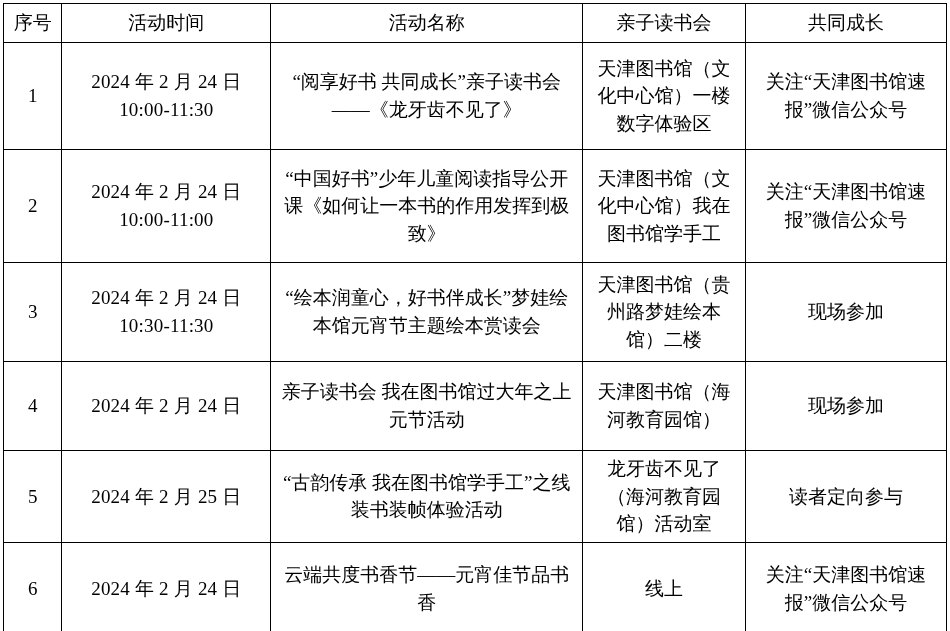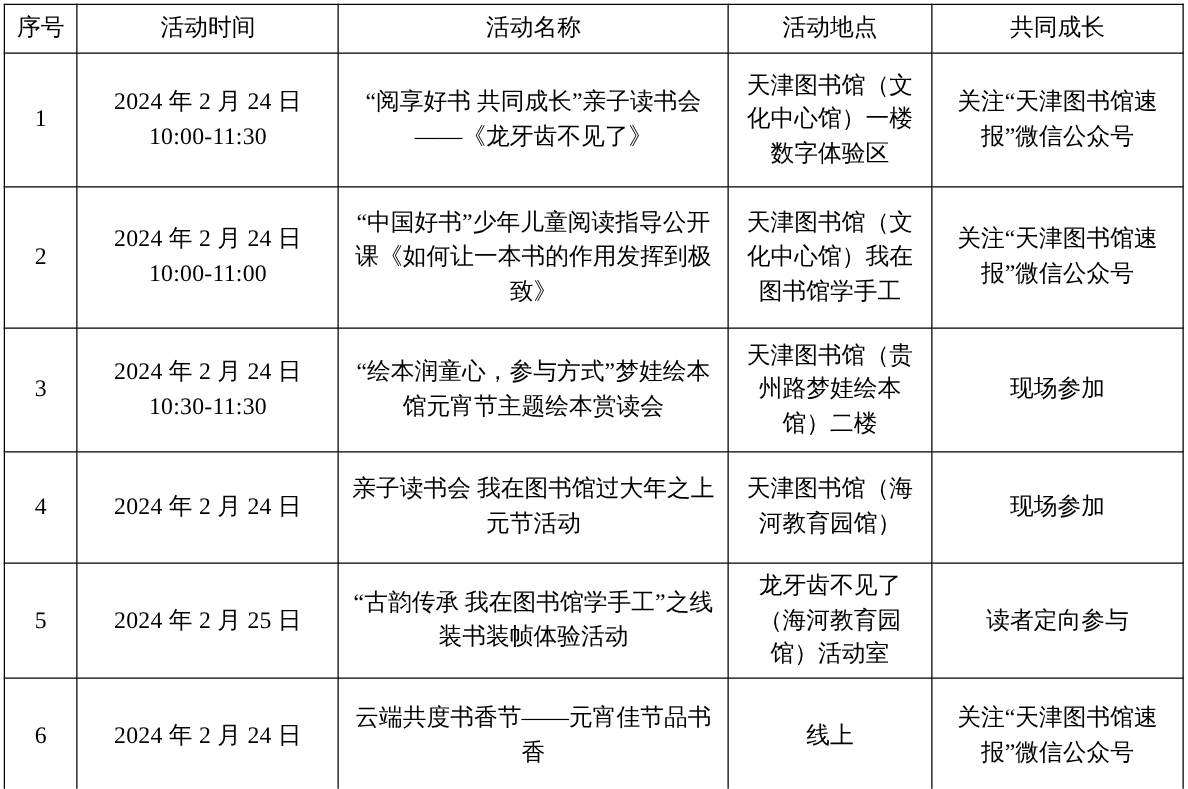--- a/index.html
+++ b/index.html
@@ -61,21 +61,21 @@
     <col class="col-time">
     <col class="col-name">
     <col class="col-place">
     <col class="col-join">
   </colgroup>
   <thead>
     <tr>
       <td>序号</td>
       <td>活动时间</td>
       <td>活动名称</td>
-      <td>活动地点</td>
+      <td>亲子读书会</td>
       <td>共同成长</td>
     </tr>
   </thead>
   <tbody>
     <tr class="row-1">
       <td class="cell-idx">1</td>
       <td class="cell-time">2024 年 2 月 24 日<br>10:00-11:30</td>
       <td class="cell-name">“阅享好书 共同成长”亲子读书会——《龙牙齿不见了》</td>
       <td class="cell-place">天津图书馆（文化中心馆）一楼数字体验区</td>
       <td class="cell-join">关注“天津图书馆速报”微信公众号</td>
@@ -83,21 +83,21 @@
     <tr class="row-2">
       <td class="cell-idx">2</td>
       <td class="cell-time">2024 年 2 月 24 日<br>10:00-11:00</td>
       <td class="cell-name">“中国好书”少年儿童阅读指导公开课《如何让一本书的作用发挥到极致》</td>
       <td class="cell-place">天津图书馆（文化中心馆）我在图书馆学手工</td>
       <td class="cell-join">关注“天津图书馆速报”微信公众号</td>
     </tr>
     <tr class="row-3">
       <td class="cell-idx">3</td>
       <td class="cell-time">2024 年 2 月 24 日<br>10:30-11:30</td>
-      <td class="cell-name">“绘本润童心，参与方式”梦娃绘本馆元宵节主题绘本赏读会</td>
+      <td class="cell-name">“绘本润童心，好书伴成长”梦娃绘本馆元宵节主题绘本赏读会</td>
       <td class="cell-place">天津图书馆（贵州路梦娃绘本馆）二楼</td>
       <td class="cell-join">现场参加</td>
     </tr>
     <tr class="row-4">
       <td class="cell-idx">4</td>
       <td class="cell-time">2024 年 2 月 24 日</td>
       <td class="cell-name">亲子读书会 我在图书馆过大年之上元节活动</td>
       <td class="cell-place">天津图书馆（海河教育园馆）</td>
       <td class="cell-join">现场参加</td>
     </tr>

